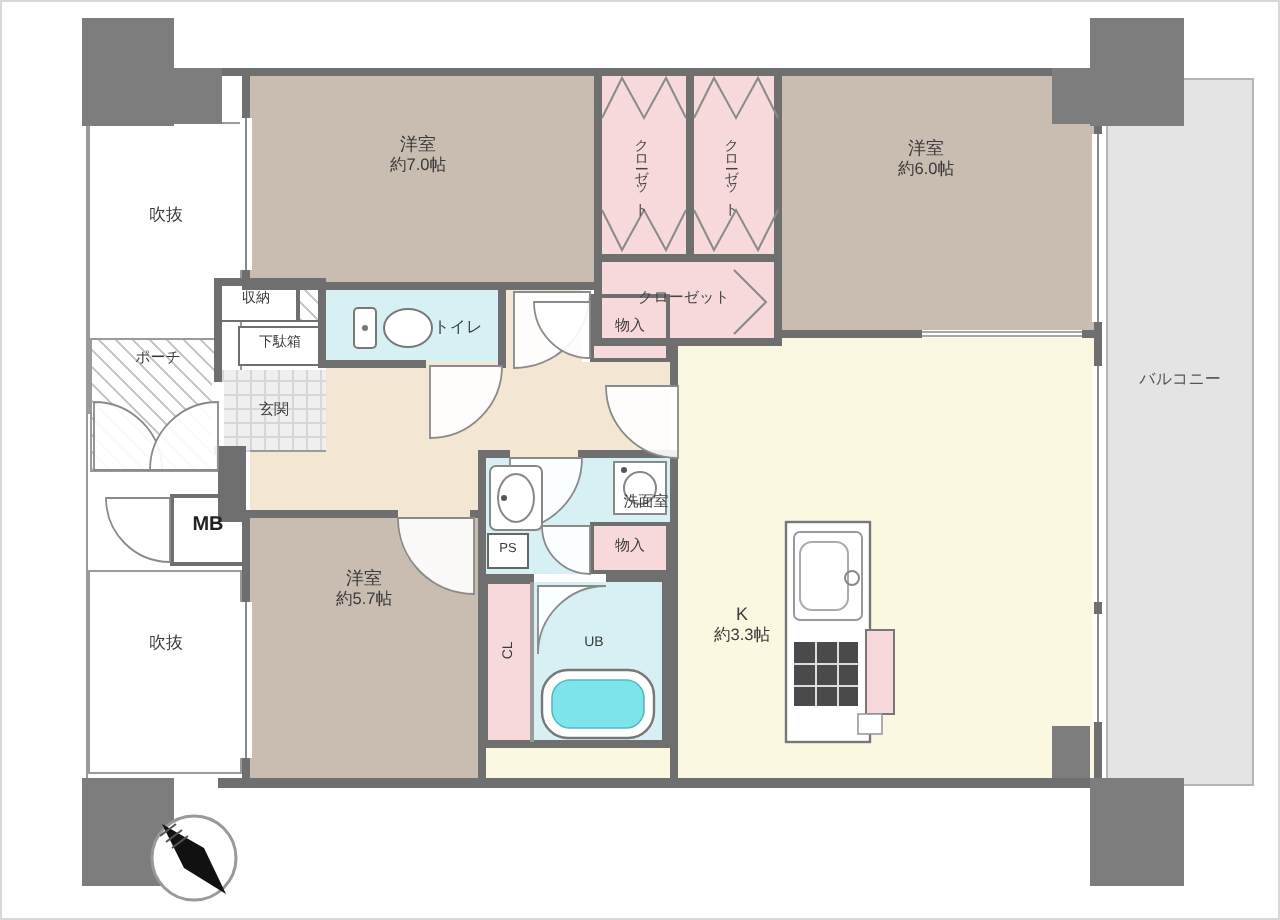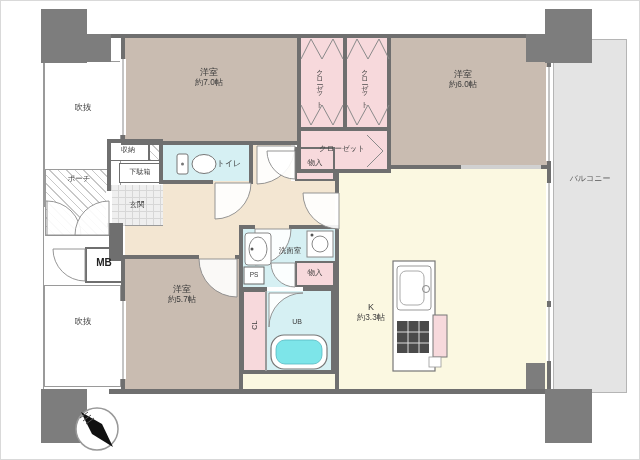--- a/index.html
+++ b/index.html
@@ -209,32 +209,32 @@
     <span class="sz">約6.0帖</span>
   </div>
   <div class="lbl" style="left:131px;top:283px;width:100px;font-size:9px;">
     <span>洋室</span>
     <span class="sz">約5.7帖</span>
   </div>
   <div class="lbl" style="left:340px;top:301px;width:60px;font-size:9px;">
     <span>K</span>
     <span class="sz">約3.3帖</span>
   </div>
-  <div class="lbl" style="left:552px;top:173px;width:74px;font-size:8px;color:#555;font-family:Liberation Serif, serif;">バルコニー</div>
+  <div class="lbl" style="left:552px;top:184px;width:74px;font-size:8px;color:#555;font-family:Liberation Serif, serif;">バルコニー</div>
   <div class="lbl vtext" style="left:314px;top:42px;height:82px;font-size:7px;color:#444;">クローゼット</div>
   <div class="lbl vtext" style="left:359px;top:42px;height:82px;font-size:7px;color:#444;">クローゼット</div>
   <div class="lbl" style="left:298px;top:143px;width:86px;font-size:7.5px;color:#444;">クローゼット</div>
   <div class="lbl" style="left:294px;top:157px;width:40px;font-size:7.5px;">物入</div>
   <div class="lbl" style="left:294px;top:267px;width:40px;font-size:7.5px;">物入</div>
   <div class="lbl" style="left:106px;top:145px;width:42px;font-size:7px;">収納</div>
   <div class="lbl" style="left:118px;top:167px;width:42px;font-size:7px;">下駄箱</div>
   <div class="lbl" style="left:112px;top:199px;width:48px;font-size:7.5px;">玄関</div>
   <div class="lbl" style="left:50px;top:173px;width:56px;font-size:7.5px;">ポーチ</div>
   <div class="lbl" style="left:58px;top:101px;width:48px;font-size:8.5px;">吹抜</div>
   <div class="lbl" style="left:58px;top:315px;width:48px;font-size:8.5px;">吹抜</div>
   <div class="lbl" style="left:84px;top:256px;width:38px;font-size:10px;font-weight:bold;color:#222;">MB</div>
   <div class="lbl" style="left:206px;top:158px;width:44px;font-size:8px;">トイレ</div>
-  <div class="lbl" style="left:266px;top:245px;width:46px;font-size:7.5px;">洗面室</div>
+  <div class="lbl" style="left:266px;top:245px;width:46px;font-size:7.5px;padding-left:33px;">洗面室</div>
   <div class="lbl" style="left:240px;top:320px;width:28px;font-size:7px;transform:rotate(-90deg);">CL</div>
   <div class="lbl" style="left:284px;top:317px;width:24px;font-size:7px;">UB</div>
   <div class="lbl" style="left:243px;top:270px;width:20px;font-size:6.5px;">PS</div>
 
 </div>
 
 </body></html>

